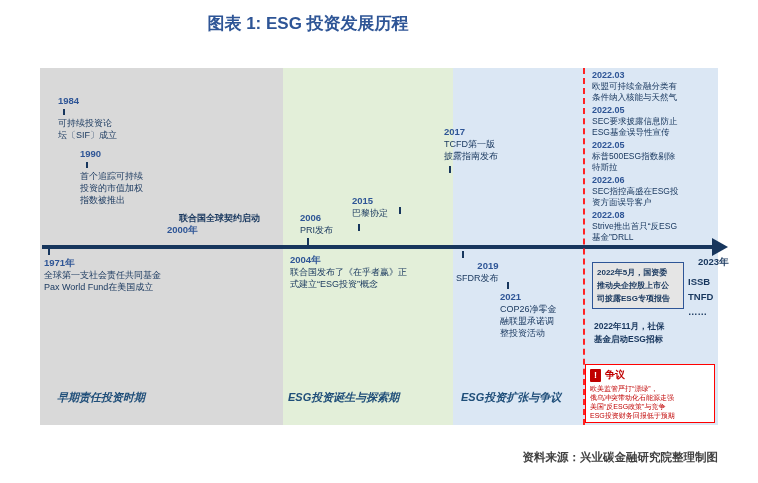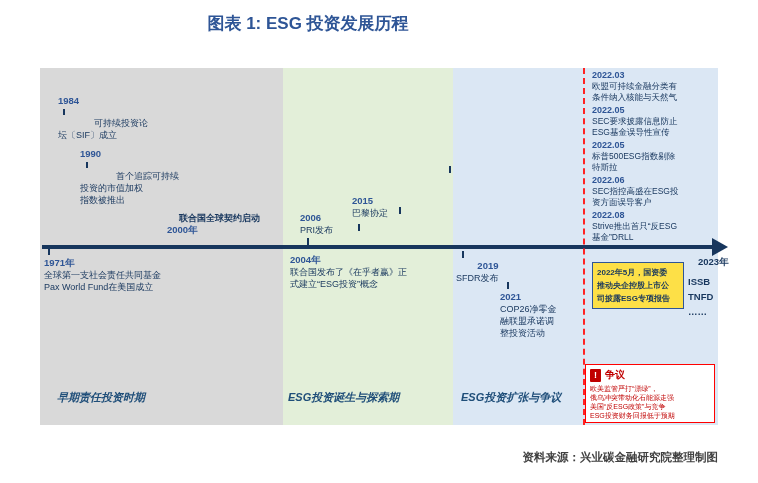--- a/index.html
+++ b/index.html
@@ -12,26 +12,26 @@
   .sec-green{left:283px;width:170px;background:#e3efd9;}
   .sec-blue{left:453px;width:265px;background:#dbe7f4;}
   .sec-label{position:absolute;font-size:11px;font-weight:bold;font-style:italic;color:#1f4e79;white-space:nowrap;}
   .tl-line{position:absolute;left:42px;top:245px;width:670px;height:4px;background:#17365d;}
   .tl-head{position:absolute;left:712px;top:238px;width:0;height:0;
            border-top:9px solid transparent;border-bottom:9px solid transparent;border-left:16px solid #17365d;}
   .red-divider{position:absolute;left:583px;top:68px;height:357px;width:0;border-left:2px dashed #ff2222;}
   .tick{position:absolute;width:2px;background:#17365d;}
   .ev{position:absolute;color:#17365d;font-size:9px;line-height:12px;white-space:nowrap;}
   .yr{font-weight:bold;color:#2e5596;font-size:9.5px;line-height:12px;}
-  .gap{margin-top:10px;margin-left:36px;}
+  .gap{margin-top:10px;}
   .indent{margin-left:12px;}
   .bold-navy{font-weight:bold;color:#17365d;padding-left:24px;}
   .rev{position:absolute;color:#17365d;font-size:8.5px;line-height:10.5px;white-space:nowrap;}
   .rev .yr{font-size:9px;line-height:11px;}
-  .note-box{position:absolute;left:592px;top:262px;width:82px;border:1.5px solid #2e5596;background:#fde047;
+  .note-box{position:absolute;left:592px;top:262px;width:82px;border:1.5px solid #2e5596;background:#e5e5e5;
             padding:3px 4px;font-size:8px;font-weight:bold;color:#17365d;line-height:13px;white-space:nowrap;}
   .note2{position:absolute;left:594px;top:320px;font-size:8.5px;font-weight:bold;color:#17365d;line-height:13px;white-space:nowrap;}
   .standards{position:absolute;left:688px;top:274px;font-size:9.5px;font-weight:bold;color:#17365d;line-height:15px;}
   .contro{position:absolute;left:585px;top:364px;width:130px;height:59px;box-sizing:border-box;
           background:#ffffff;border:1px solid #ff0000;padding:3px 4px;}
   .contro-head{display:flex;align-items:center;gap:4px;margin-bottom:2px;}
   .alert-icon{width:11px;height:13px;background:#c00000;color:#ffffff;font-size:9px;font-weight:bold;
               display:flex;align-items:center;justify-content:center;border-radius:1px;}
   .contro-title{color:#c00000;font-weight:bold;font-size:10px;}
   .contro-line{color:#c00000;font-size:7px;line-height:9px;white-space:nowrap;}
@@ -96,20 +96,25 @@
     <div class="yr">2006</div>
     <div>PRI发布</div>
   </div>
 
   <div class="ev" style="left:352px;top:195px;">
     <div class="yr">2015</div>
     <div>巴黎协定</div>
   </div>
 
 
+  <div class="ev" style="left:444px;top:126px;">
+    <div class="yr">2017</div>
+    <div>TCFD第一版</div>
+    <div>披露指南发布</div>
+  </div>
 
   <div class="ev" style="left:456px;top:260px;text-align:right;">
     <div class="yr">2019</div>
     <div>SFDR发布</div>
   </div>
 
   <div class="ev" style="left:500px;top:291px;">
     <div class="yr">2021</div>
     <div>COP26净零金</div>
     <div>融联盟承诺调</div>
@@ -151,20 +156,24 @@
     <div>推动央企控股上市公</div>
     <div>司披露ESG专项报告</div>
   </div>
 
   <div class="standards">
     <div>ISSB</div>
     <div>TNFD</div>
     <div>……</div>
   </div>
 
+  <div class="note2">
+    <div>2022年11月，社保</div>
+    <div>基金启动ESG招标</div>
+  </div>
 
   <div class="contro">
     <div class="contro-head">
       <div class="alert-icon">!</div>
       <div class="contro-title">争议</div>
     </div>
     <div class="contro-line">欧美监管严打“漂绿”，</div>
     <div class="contro-line">俄乌冲突带动化石能源走强</div>
     <div class="contro-line">美国“反ESG政策”与竞争</div>
     <div class="contro-line">ESG投资财务回报低于预期</div>

